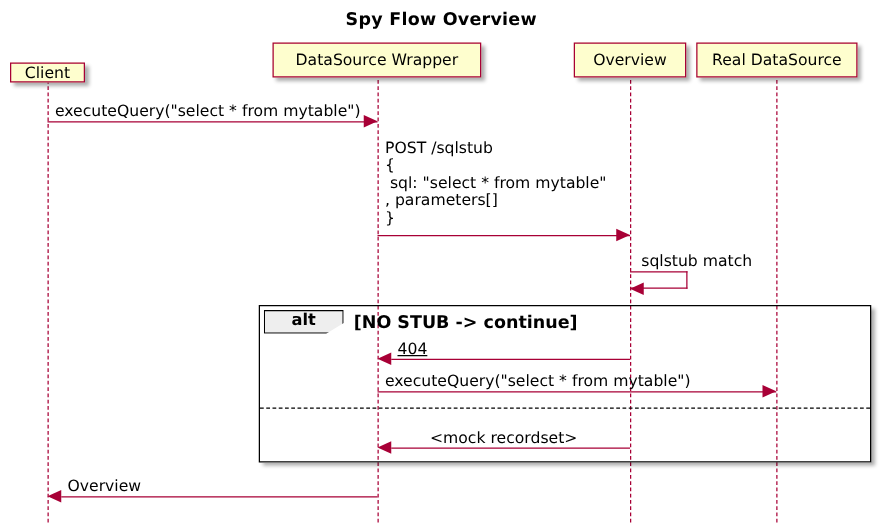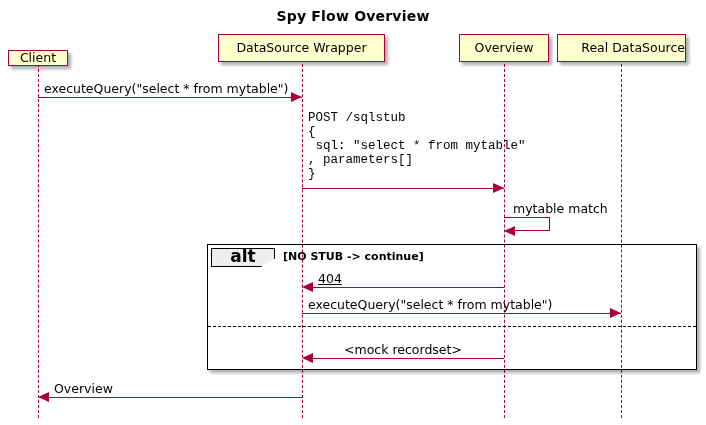--- a/index.html
+++ b/index.html
@@ -88,31 +88,31 @@
     box-sizing: border-box;
     border: 1.8px solid #000000;
     background: transparent;
     box-shadow: 3px 3px 3px rgba(0,0,0,0.32);
   }
   .alt-tab {
     position: absolute;
     box-sizing: border-box;
     background: #EEEEEE;
     border: 1.2px solid #000000;
-    font-size: 17px;
+    font-size: 13px;
     font-weight: bold;
     color: #000000;
     display: flex;
-    align-items: flex-end;
+    align-items: flex-start;
     justify-content: center;
     clip-path: polygon(0 0, 100% 0, 100% 55%, 78% 100%, 0 100%);
   }
   .alt-cond {
     position: absolute;
-    font-size: 11px;
+    font-size: 14px;
     font-weight: bold;
     color: #000000;
     white-space: nowrap;
   }
   .alt-divider {
     position: absolute;
     height: 0;
     border-top: 1.5px dashed #000000;
   }
 </style>
@@ -130,37 +130,37 @@
 
   <div class="participant" style="left:8px;   top:34px; width:60px;  height:16px;margin-top:16px;">
     <span>Client</span>
   </div>
   <div class="participant" style="left:218px; top:34px; width:167px; height:28px;">
     <span>DataSource Wrapper</span>
   </div>
   <div class="participant" style="left:459px; top:34px; width:90px;  height:28px;">
     <span>Overview</span>
   </div>
-  <div class="participant" style="left:557px; top:34px; width:129px; height:28px;justify-content:flex-end;">
+  <div class="participant" style="left:557px; top:34px; width:129px; height:28px;">
     <span>Real DataSource</span>
   </div>
 
   <div class="msg-label" style="left:44px; top:82px;">executeQuery("select * from mytable")</div>
   <div class="msg-line" style="left:38px; top:97px; width:264px;"></div>
   <div class="arrow-head right" style="left:291px; top:92px;"></div>
 
-  <div class="msg-label" style="left:308px; top:111px;font-family:Liberation Mono, monospace;">POST /sqlstub
+  <div class="msg-label" style="left:308px; top:111px;">POST /sqlstub
 {
  sql: "select * from mytable"
 , parameters[]
 }</div>
   <div class="msg-line" style="left:302px; top:188px; width:202px;"></div>
   <div class="arrow-head right" style="left:493px; top:183px;"></div>
 
-  <div class="msg-label" style="left:513px; top:202px;">mytable match</div>
+  <div class="msg-label" style="left:513px; top:202px;">sqlstub match</div>
   <div class="self-msg" style="left:504px; top:217px; width:46px; height:14px;"></div>
   <div class="arrow-head left" style="left:504px; top:226px;"></div>
 
   <div class="alt-frame" style="left:207px; top:244px; width:490px; height:126px;"></div>
   <div class="alt-tab" style="left:211px; top:248px; width:64px; height:19px;">
     <span>alt</span>
   </div>
   <div class="alt-cond" style="left:283px; top:250px;">[NO STUB -&gt; continue]</div>
 
   <div class="msg-label" style="left:318px; top:272px;text-decoration:underline;">404</div>

